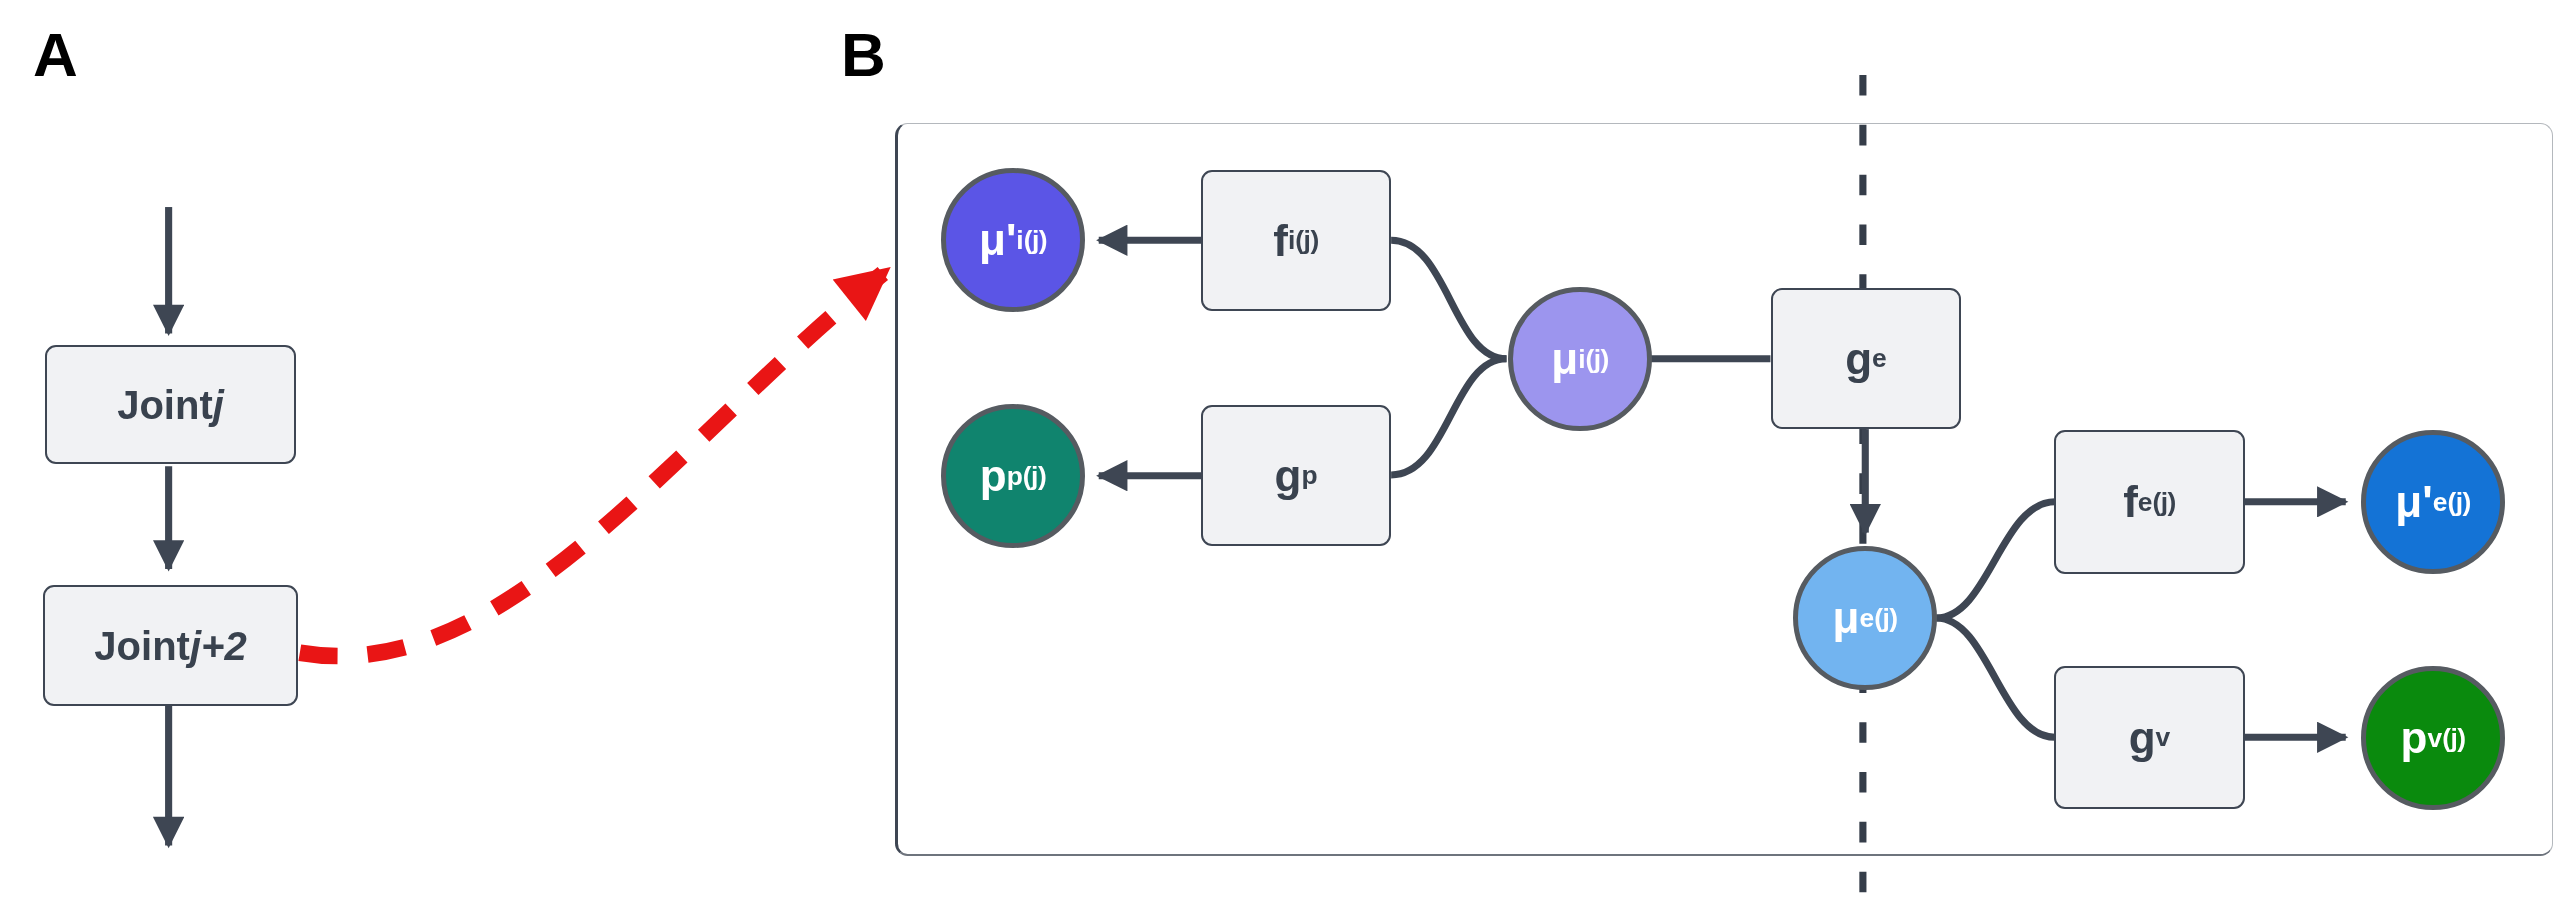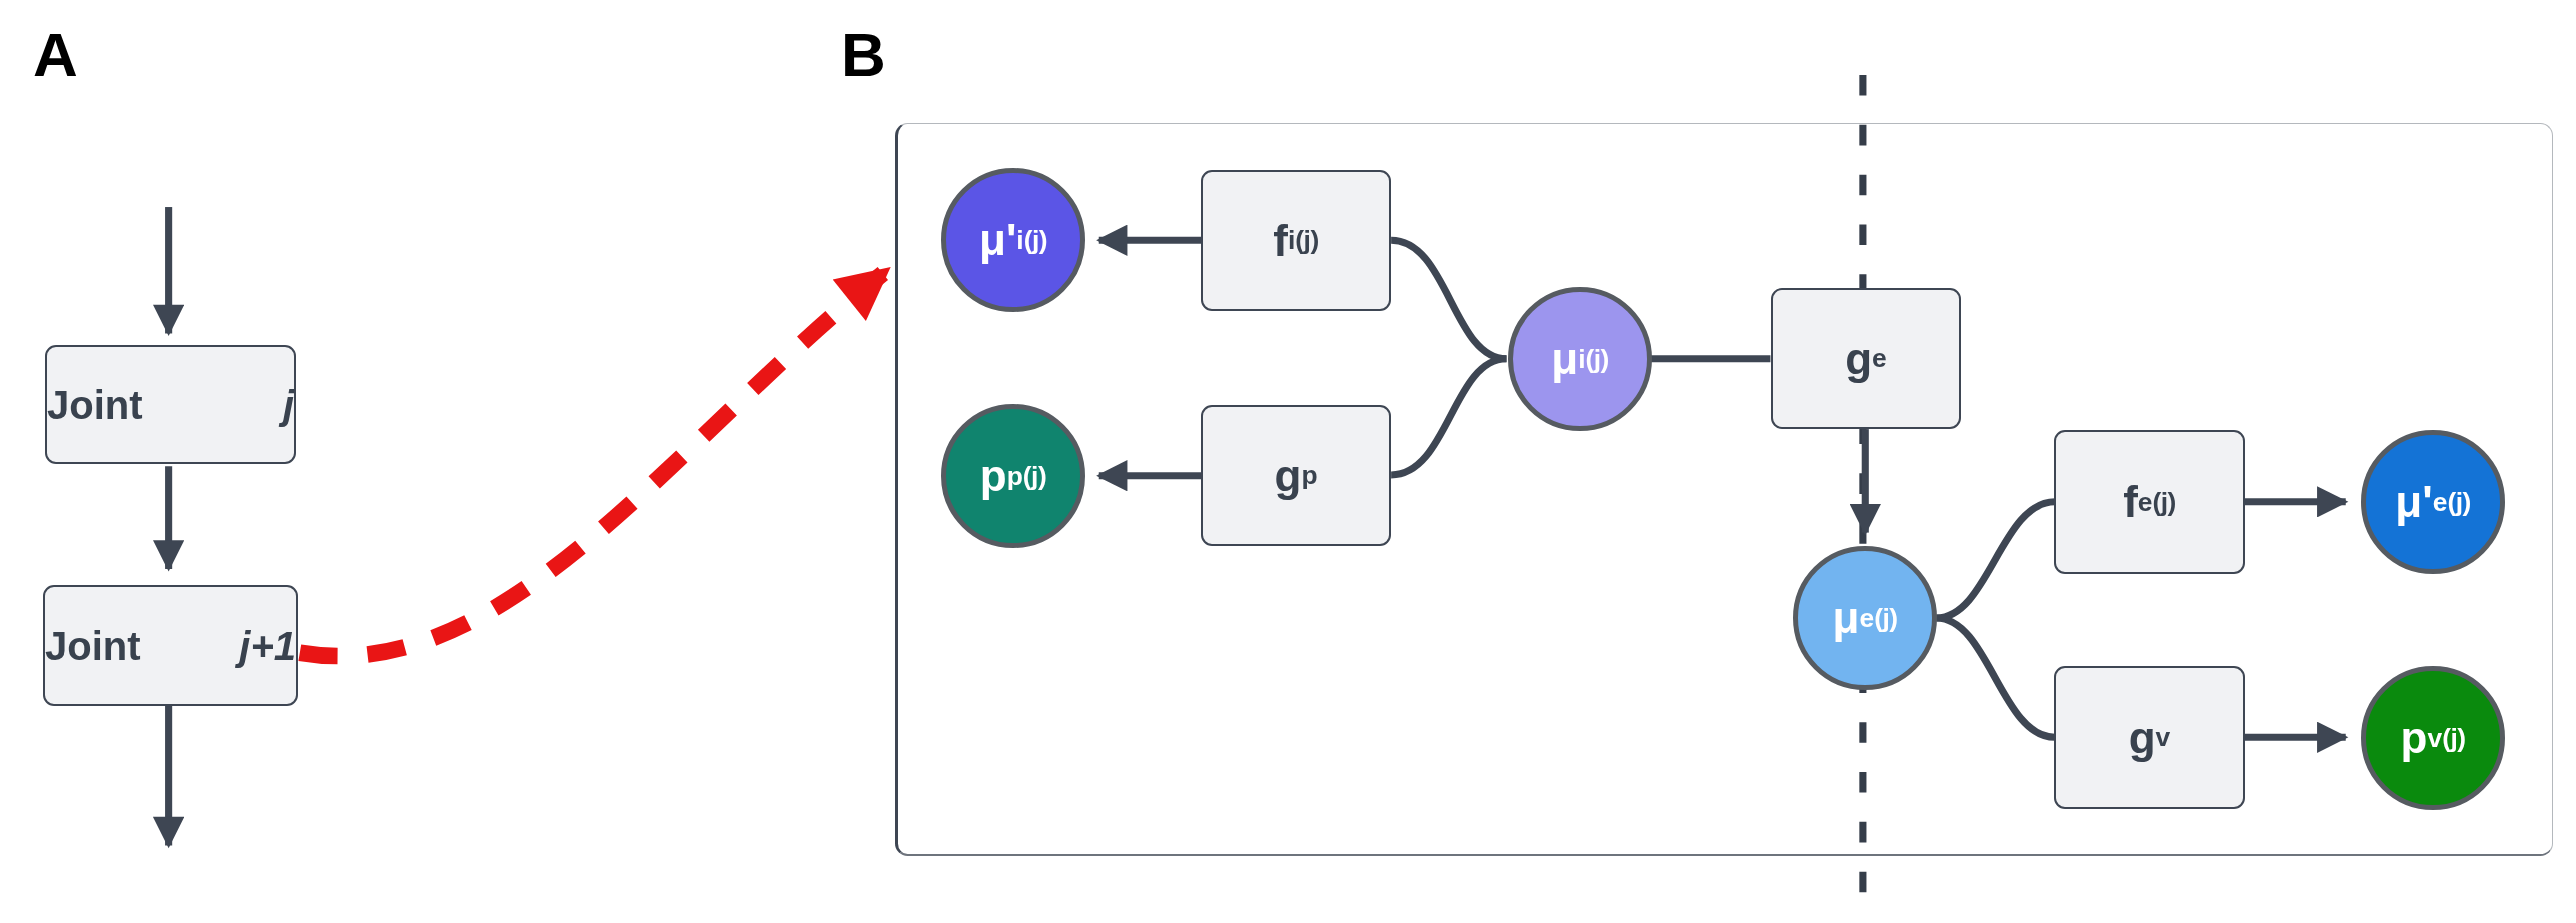--- a/index.html
+++ b/index.html
@@ -30,21 +30,21 @@
     position:absolute;
     background:#F1F2F4;
     border:2.4px solid #3E4653;
     border-radius:11px;
     box-sizing:border-box;
     display:flex;align-items:center;justify-content:center;
     font-weight:bold;color:#39424E;
     font-size:44px;line-height:1;
     white-space:nowrap;
   }
-  .jbox{font-size:40px;justify-content:space-between;}
+  .jbox{font-size:40px;}
   .circle{
     position:absolute;
     width:144px;height:144px;
     border-radius:50%;
     border:5.5px solid #565B61;
     box-sizing:border-box;
     display:flex;align-items:center;justify-content:center;
     font-weight:bold;color:#ffffff;
     font-size:44px;line-height:1;
     white-space:nowrap;
@@ -92,21 +92,21 @@
     <path d="M 2840 635 L 2968 635" stroke="#3E4653" stroke-width="9" fill="none" marker-end="url(#mDark)"></path>
     <path d="M 2840 933 L 2968 933" stroke="#3E4653" stroke-width="9" fill="none" marker-end="url(#mDark)"></path>
   </svg>
 
   <div class="nbox jbox" style="left: 45px; top: 345px; width: 251px; height: 119px; background-color: rgb(241, 242, 244);">
     <span>Joint </span>
       <span class="ital">j</span>
   </div>
   <div class="nbox jbox" style="left: 43px; top: 585px; width: 255px; height: 121px; background-color: rgb(241, 242, 244);">
     <span>Joint </span>
-      <span class="ital">j+1</span>
+      <span class="ital">j+2</span>
   </div>
 
   <div class="nbox" style="left: 1201px; top: 170px; width: 190px; height: 141px; background-color: rgb(241, 242, 244);">
     <span>f</span>
       <span class="sb">i</span>
       <span class="sp">(j)</span>
   </div>
   <div class="nbox" style="left: 1771px; top: 288px; width: 190px; height: 141px; background-color: rgb(241, 242, 244);">
     <span>g</span>
       <span class="sb">e</span>

